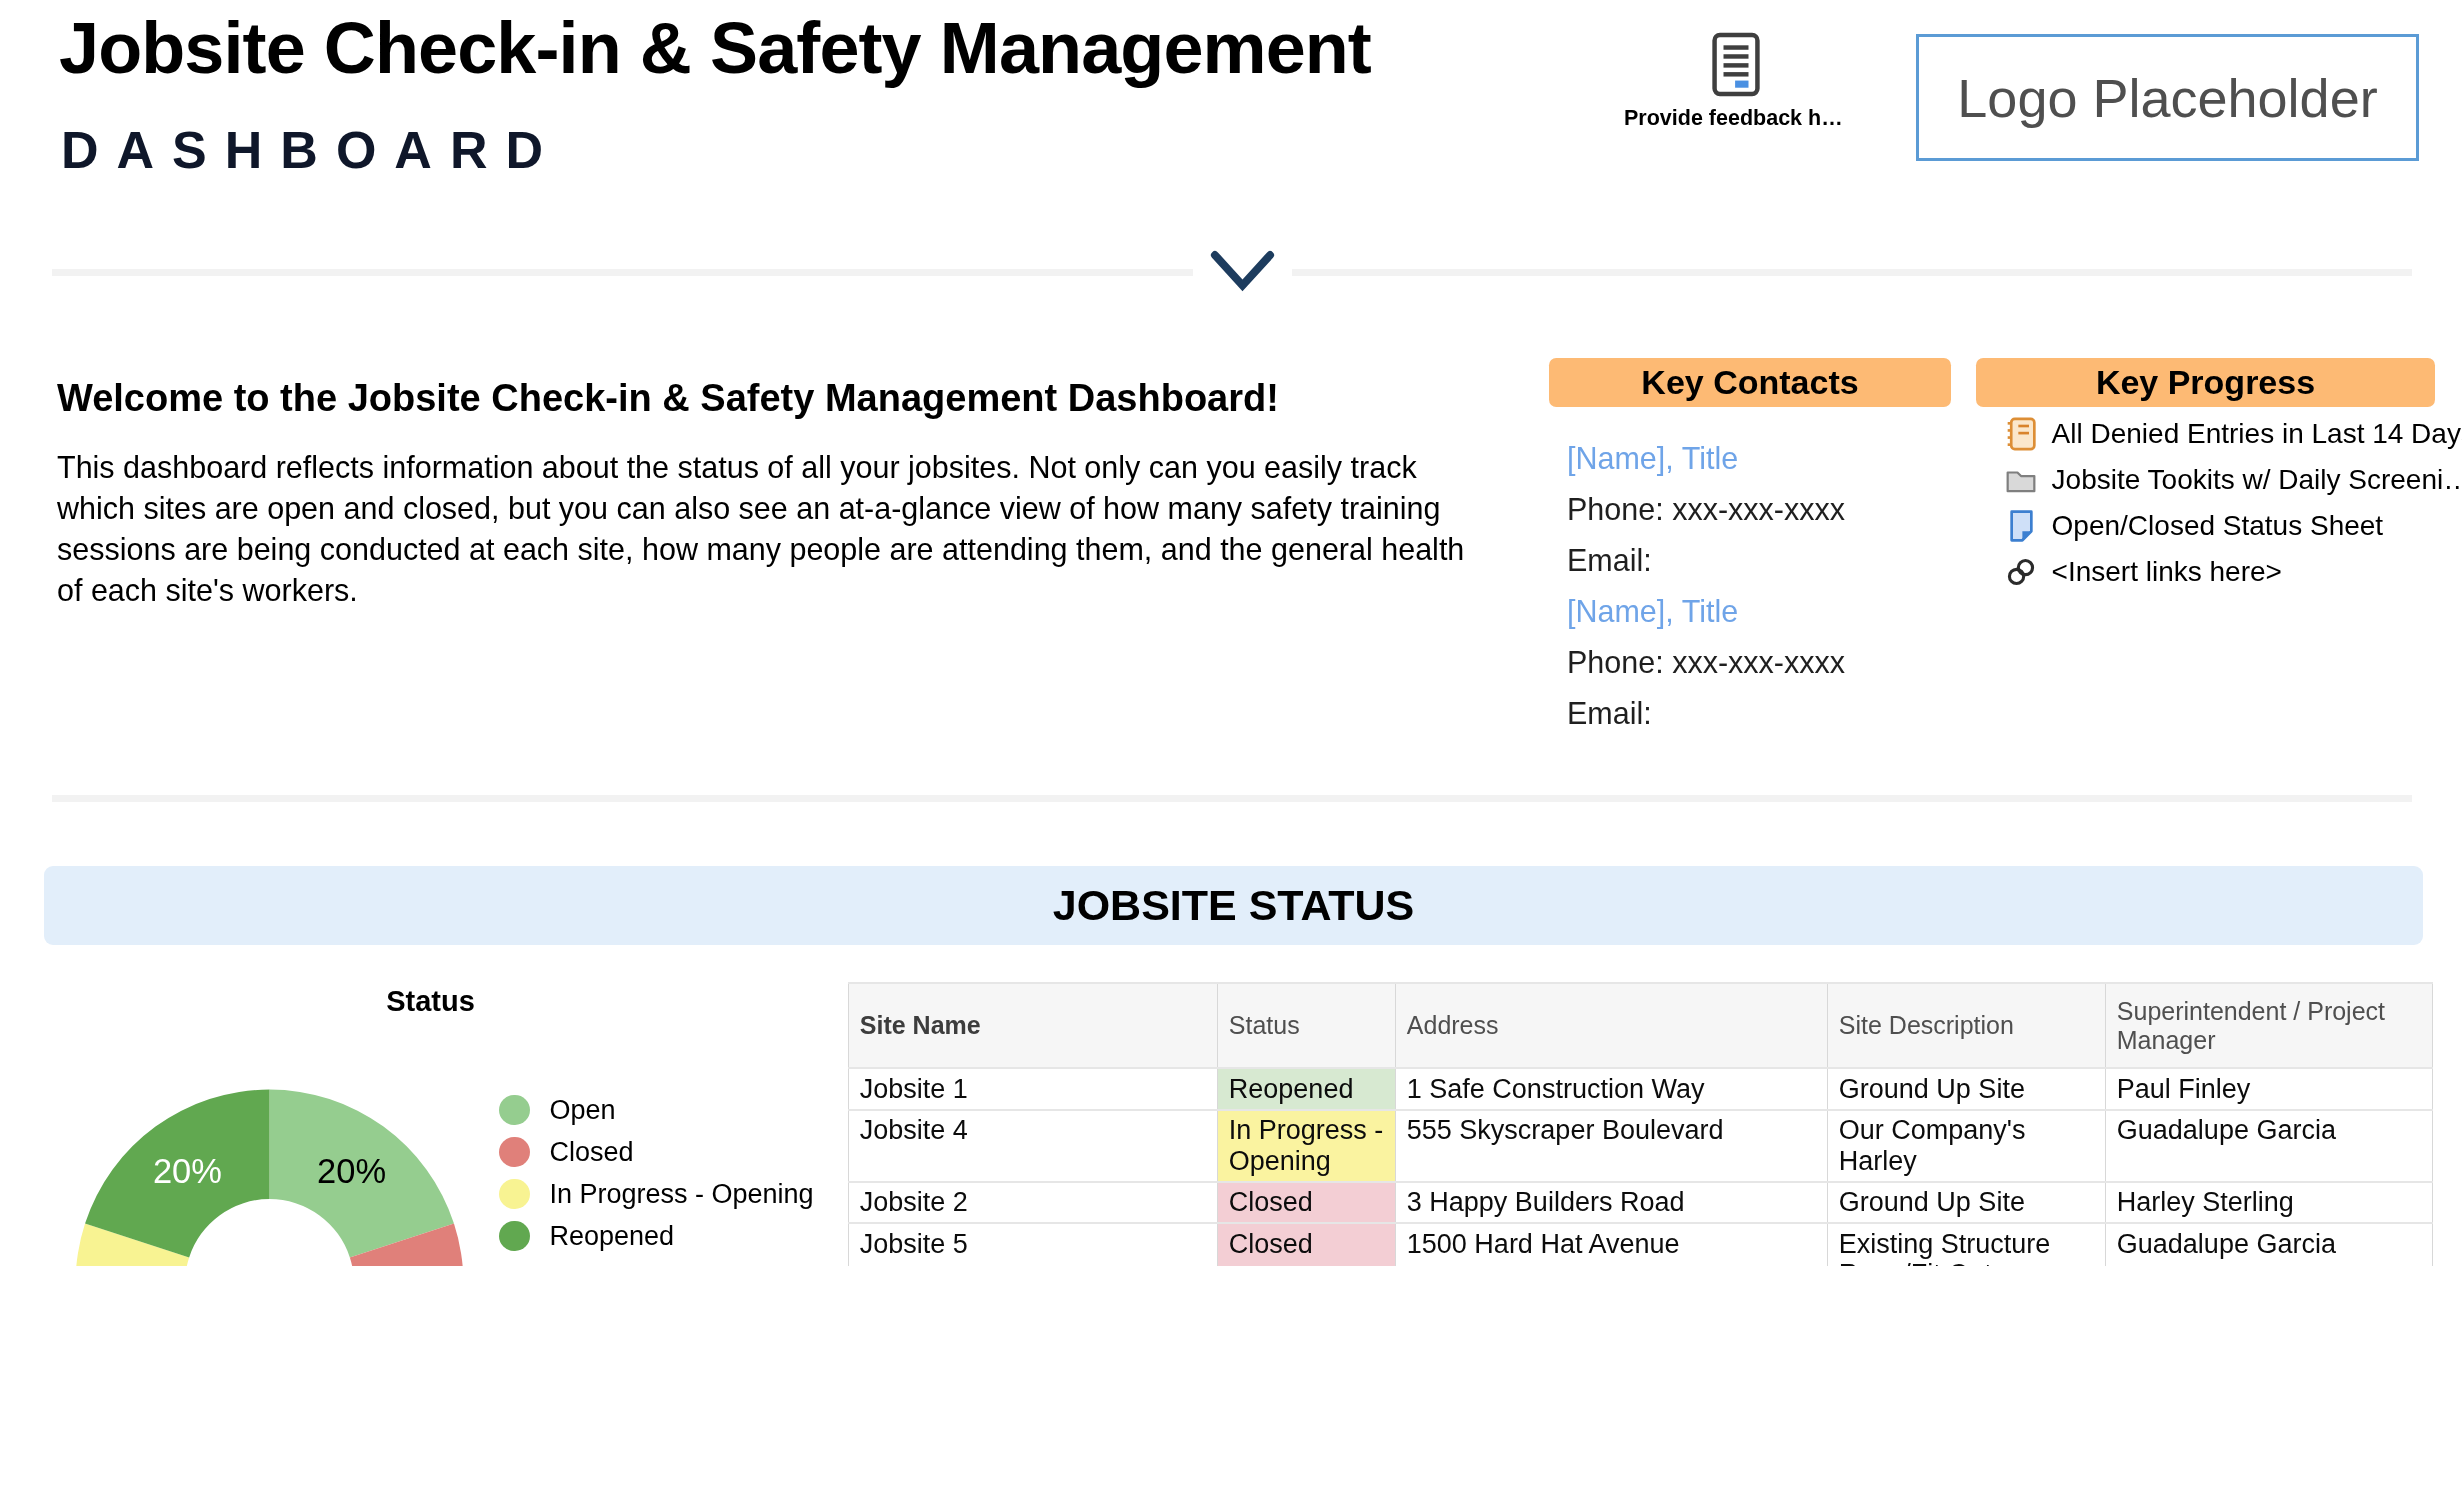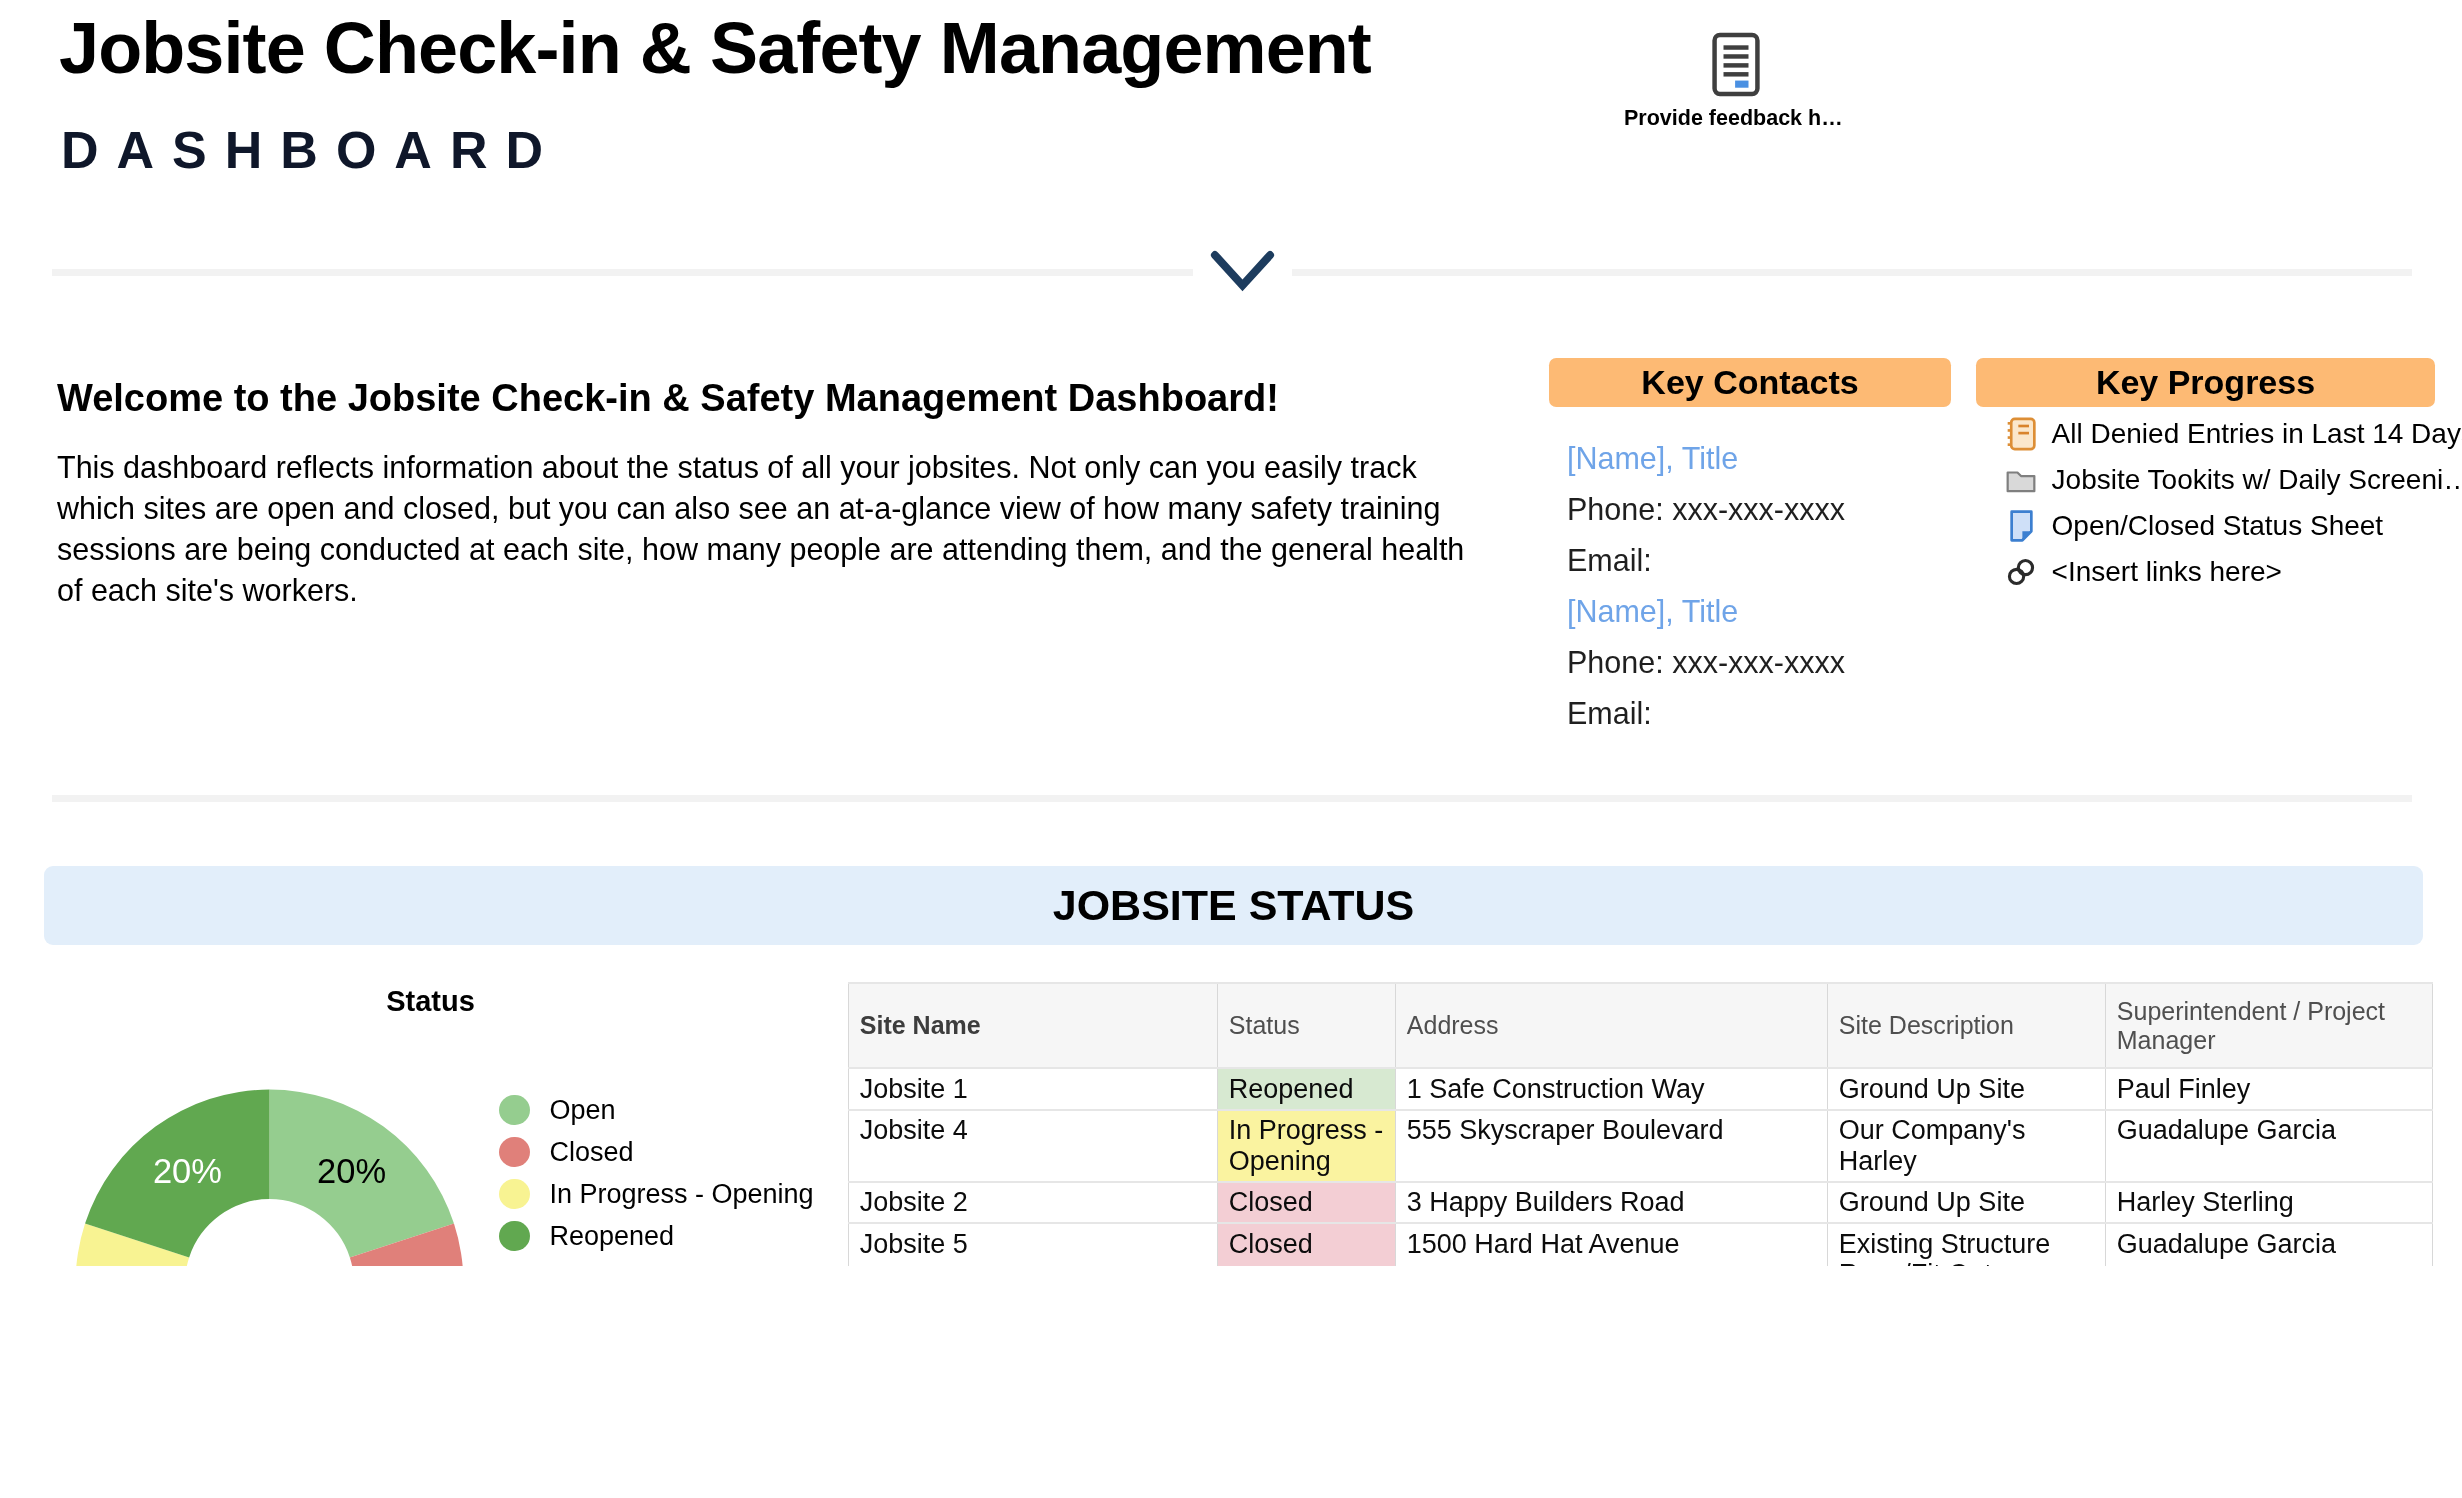--- a/index.html
+++ b/index.html
@@ -82,20 +82,23 @@
         <line x1="14" y1="17" x2="42" y2="17" stroke="#3f3f3f" stroke-width="5"></line>
         <line x1="14" y1="27" x2="42" y2="27" stroke="#3f3f3f" stroke-width="5"></line>
         <line x1="14" y1="37" x2="42" y2="37" stroke="#3f3f3f" stroke-width="5"></line>
         <line x1="14" y1="47" x2="42" y2="47" stroke="#3f3f3f" stroke-width="5"></line>
         <rect x="27" y="54" width="15" height="8" fill="#4a90e2"></rect>
       </svg>
     </span>
     <div class="lbl">Provide feedback h…</div>
   </div>
 
+  <div class="logo-box">
+    <span>Logo Placeholder</span>
+  </div>
 
   <div class="divider div1"></div>
   <div class="chev-gap"></div>
   <div class="chevron">
     <svg width="77" height="48" viewBox="0 0 86 54">
       <polyline points="12,8 43,42 74,8" fill="none" stroke="#1d3c5e" stroke-width="9" stroke-linecap="round" stroke-linejoin="miter"></polyline>
     </svg>
   </div>
   <div class="divider div2"></div>
 

